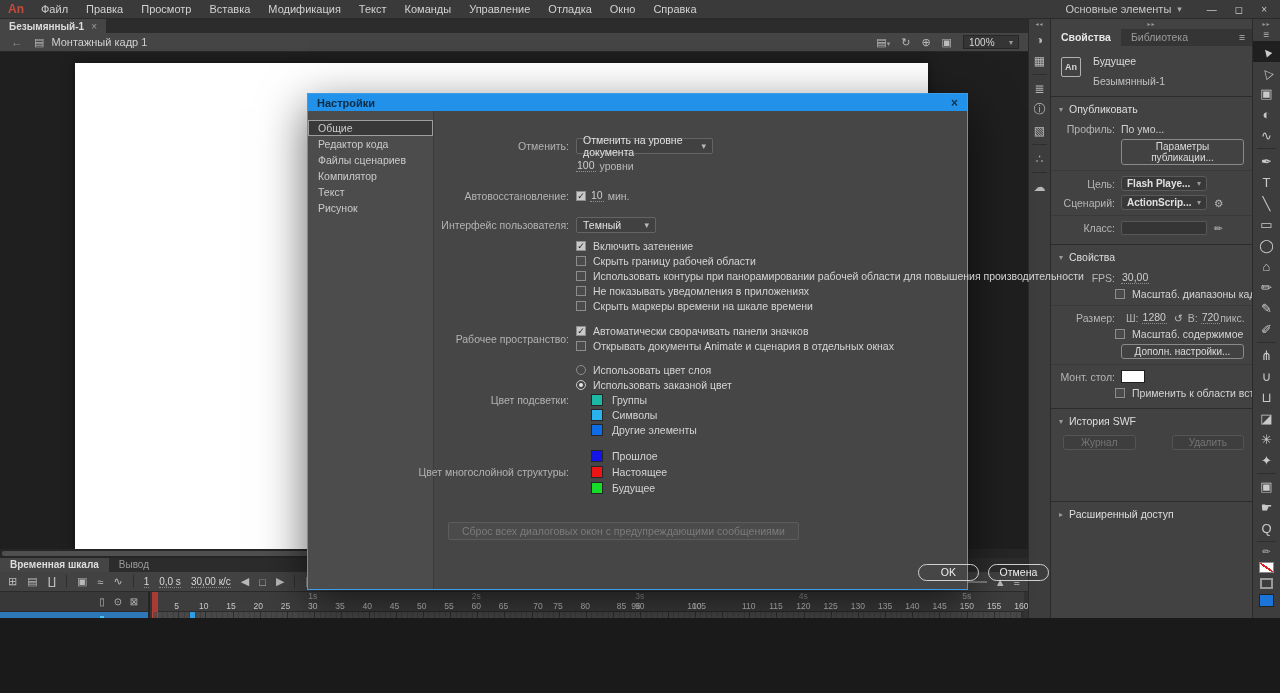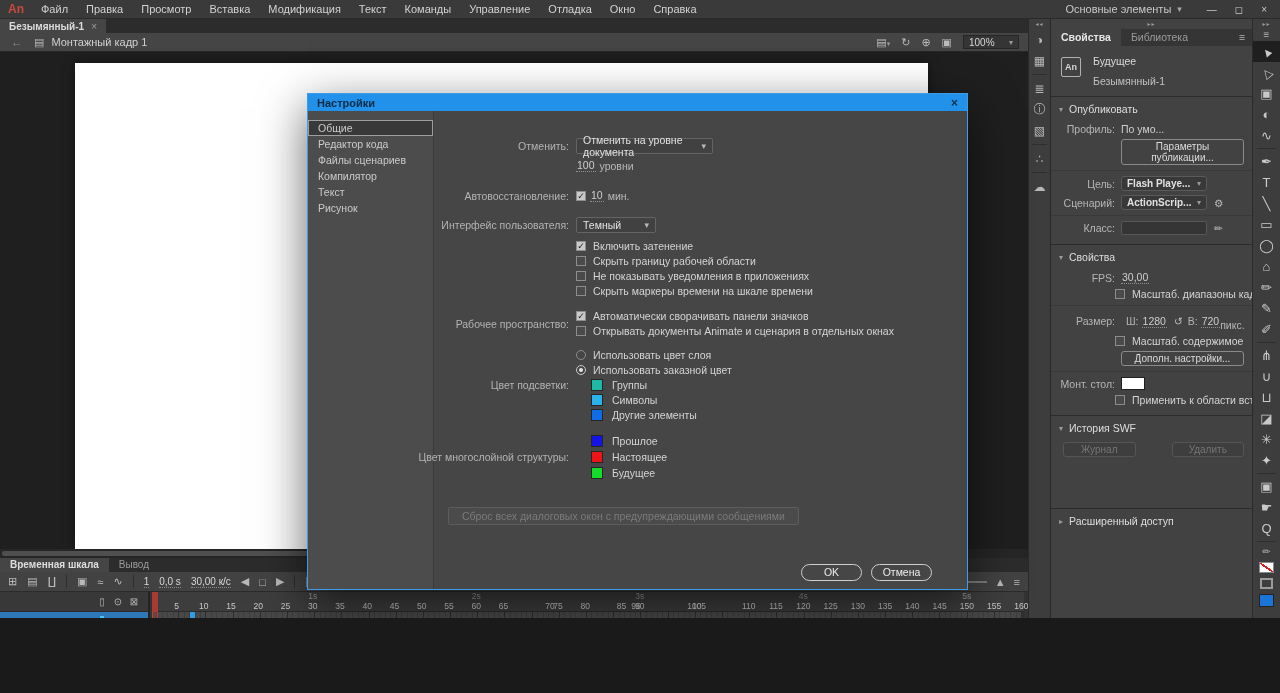--- a/index.html
+++ b/index.html
@@ -111,21 +111,21 @@
   .pbtn.disabled { border-color:#555; color:#757575; background:#3e3e3e; }
   .w128 { width:128px; }
   .w78 { width:74px; }
   .pselect { width:86px; height:15px; background:#383838; border:1px solid #5a5a5a; border-radius:3px;
     display:flex; align-items:center; justify-content:space-between; padding:0 5px; color:#e0e0e0; font-weight:bold; font-size:10px; }
   .pselect .chev { font-size:8px; color:#9a9a9a; font-weight:normal; }
   .pinput { width:86px; height:14px; background:#353535; border:1px solid #575757; border-radius:2px; }
   .picon { margin-left:7px; color:#b9b9b9; }
   .subdiv { height:1px; background:#393939; margin:5px 0; }
   .sdim { color:#b5b5b5; margin:0 3px 0 5px; }
-  .punits { margin-left:auto; color:#b5b5b5;margin-top:8px; }
+  .punits { margin-left:auto; color:#b5b5b5; }
   .stage-swatch { width:24px; height:13px; background:#fff; border:1px solid #1f1f1f; }
   .hist { gap:36px; margin-left:4px; }
   .hist-spacer { height:42px; }
   .hot { border-bottom:1px dotted #909090; color:#cdcdcd; padding:0 1px; }
 
   
   .toolscol { position:absolute; left:1252px; top:19px; width:28px; height:674px; background:#3d3d3d; border-left:1px solid #2a2a2a; }
   .tools-menu { text-align:center; color:#b5b5b5; height:12px; line-height:12px; font-size:10px; }
   .tool { height:21px; display:flex; align-items:center; justify-content:center; color:#c9c9c9; font-size:13px; }
   .tool.active { background:#1f1f1f; }
@@ -312,21 +312,21 @@
             <span class="rlabel" data-name="frame-number" style="left: 106.275px;">20</span>
             <span class="rlabel" data-name="frame-number" style="left: 133.525px;">25</span>
             <span class="rlabel" data-name="frame-number" style="left: 160.775px;">30</span>
             <span class="rlabel" data-name="frame-number" style="left: 188.025px;">35</span>
             <span class="rlabel" data-name="frame-number" style="left: 215.275px;">40</span>
             <span class="rlabel" data-name="frame-number" style="left: 242.525px;">45</span>
             <span class="rlabel" data-name="frame-number" style="left: 269.775px;">50</span>
             <span class="rlabel" data-name="frame-number" style="left: 297.025px;">55</span>
             <span class="rlabel" data-name="frame-number" style="left: 324.275px;">60</span>
             <span class="rlabel" data-name="frame-number" style="left: 351.525px;">65</span>
-            <span class="rlabel" data-name="frame-number" style="left: 398px;">70</span>
+            <span class="rlabel" data-name="frame-number" style="left: 386px;">70</span>
             <span class="rlabel" data-name="frame-number" style="left: 406.025px;">75</span>
             <span class="rlabel" data-name="frame-number" style="left: 433.275px;">80</span>
             <span class="rlabel" data-name="frame-number" style="left: 460.525px; padding-left: 18px;">85</span>
             <span class="rlabel" data-name="frame-number" style="left: 487.775px;">90</span>
             <span class="rlabel" data-name="frame-number" style="left: 484px;">95</span>
             <span class="rlabel" data-name="frame-number" style="left: 542.275px;">100</span>
             <span class="rlabel" data-name="frame-number" style="left: 547px;">105</span>
             <span class="rlabel" data-name="frame-number" style="left: 596.775px;">110</span>
             <span class="rlabel" data-name="frame-number" style="left: 624.025px;">115</span>
             <span class="rlabel" data-name="frame-number" style="left: 651.275px;">120</span>
@@ -770,20 +770,24 @@
               <div class="opt-row" data-name="checkbox-option">
                 <span class="cb checked" data-name="checkbox">✓</span>
                 <span class="opt-label" data-name="checkbox-label">Включить затенение</span>
               </div>
               <div class="opt-row" data-name="checkbox-option">
                 <span class="cb" data-name="checkbox"></span>
                 <span class="opt-label" data-name="checkbox-label">Скрыть границу рабочей области</span>
               </div>
               <div class="opt-row" data-name="checkbox-option">
                 <span class="cb" data-name="checkbox"></span>
+                <span class="opt-label" data-name="checkbox-label">Использовать контуры при панорамировании рабочей области для повышения производительности</span>
+              </div>
+              <div class="opt-row" data-name="checkbox-option">
+                <span class="cb" data-name="checkbox"></span>
                 <span class="opt-label" data-name="checkbox-label">Не показывать уведомления в приложениях</span>
               </div>
               <div class="opt-row" data-name="checkbox-option">
                 <span class="cb" data-name="checkbox"></span>
                 <span class="opt-label" data-name="checkbox-label">Скрыть маркеры времени на шкале времени</span>
               </div>
             </div>
         </div>
         <div class="drow r-workspace">
           <span class="dlabel" data-name="workspace-label">Рабочее пространство:</span>

